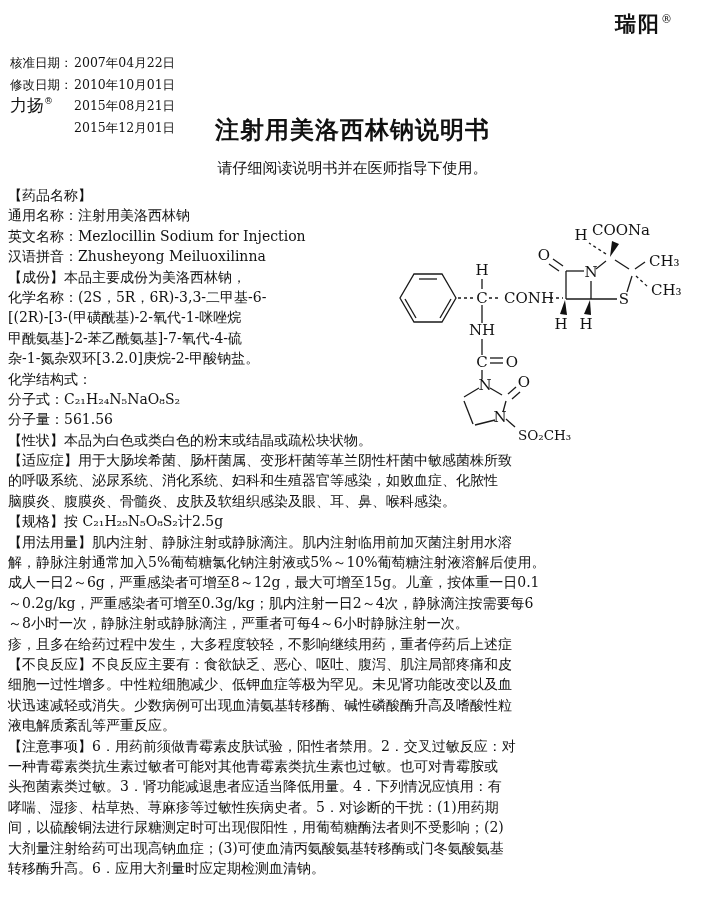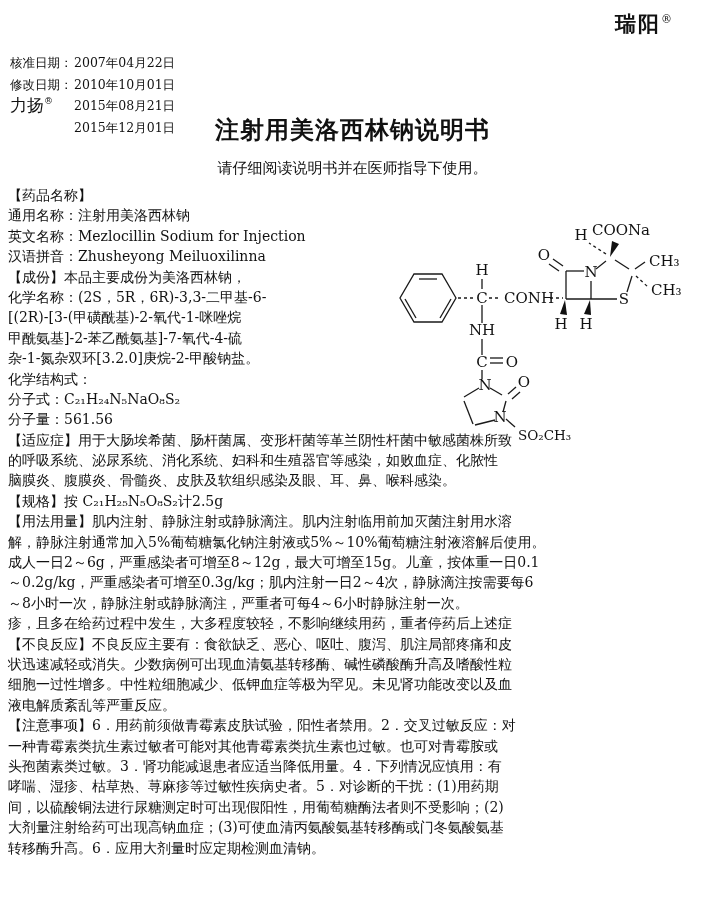--- a/index.html
+++ b/index.html
@@ -66,20 +66,21 @@
       <div class="bline">甲酰氨基]-2-苯乙酰氨基]-7-氧代-4-硫</div>
 
       <div class="bline">杂-1-氮杂双环[3.2.0]庚烷-2-甲酸钠盐。</div>
 
       <div class="bline">化学结构式：</div>
 
       <div class="bline">分子式：C₂₁H₂₄N₅NaO₈S₂</div>
 
       <div class="bline">分子量：561.56</div>
 
+      <div class="bline">【性状】本品为白色或类白色的粉末或结晶或疏松块状物。</div>
 
       <div class="bline">【适应症】用于大肠埃希菌、肠杆菌属、变形杆菌等革兰阴性杆菌中敏感菌株所致</div>
 
       <div class="bline">的呼吸系统、泌尿系统、消化系统、妇科和生殖器官等感染，如败血症、化脓性</div>
 
       <div class="bline">脑膜炎、腹膜炎、骨髓炎、皮肤及软组织感染及眼、耳、鼻、喉科感染。</div>
 
       <div class="bline">【规格】按 C₂₁H₂₅N₅O₈S₂计2.5g</div>
 
       <div class="bline">【用法用量】肌内注射、静脉注射或静脉滴注。肌内注射临用前加灭菌注射用水溶</div>
@@ -89,23 +90,23 @@
       <div class="bline">成人一日2～6g，严重感染者可增至8～12g，最大可增至15g。儿童，按体重一日0.1</div>
 
       <div class="bline">～0.2g/kg，严重感染者可增至0.3g/kg；肌内注射一日2～4次，静脉滴注按需要每6</div>
 
       <div class="bline">～8小时一次，静脉注射或静脉滴注，严重者可每4～6小时静脉注射一次。</div>
 
       <div class="bline">疹，且多在给药过程中发生，大多程度较轻，不影响继续用药，重者停药后上述症</div>
 
       <div class="bline">【不良反应】不良反应主要有：食欲缺乏、恶心、呕吐、腹泻、肌注局部疼痛和皮</div>
 
+      <div class="bline">细胞一过性增多。中性粒细胞减少、低钾血症等极为罕见。未见肾功能改变以及血</div>
+
       <div class="bline">状迅速减轻或消失。少数病例可出现血清氨基转移酶、碱性磷酸酶升高及嗜酸性粒</div>
-
-      <div class="bline">细胞一过性增多。中性粒细胞减少、低钾血症等极为罕见。未见肾功能改变以及血</div>
 
       <div class="bline">液电解质紊乱等严重反应。</div>
 
 
       <div class="bline">【注意事项】6．用药前须做青霉素皮肤试验，阳性者禁用。2．交叉过敏反应：对</div>
 
       <div class="bline">一种青霉素类抗生素过敏者可能对其他青霉素类抗生素也过敏。也可对青霉胺或</div>
 
       <div class="bline">头孢菌素类过敏。3．肾功能减退患者应适当降低用量。4．下列情况应慎用：有</div>
 

